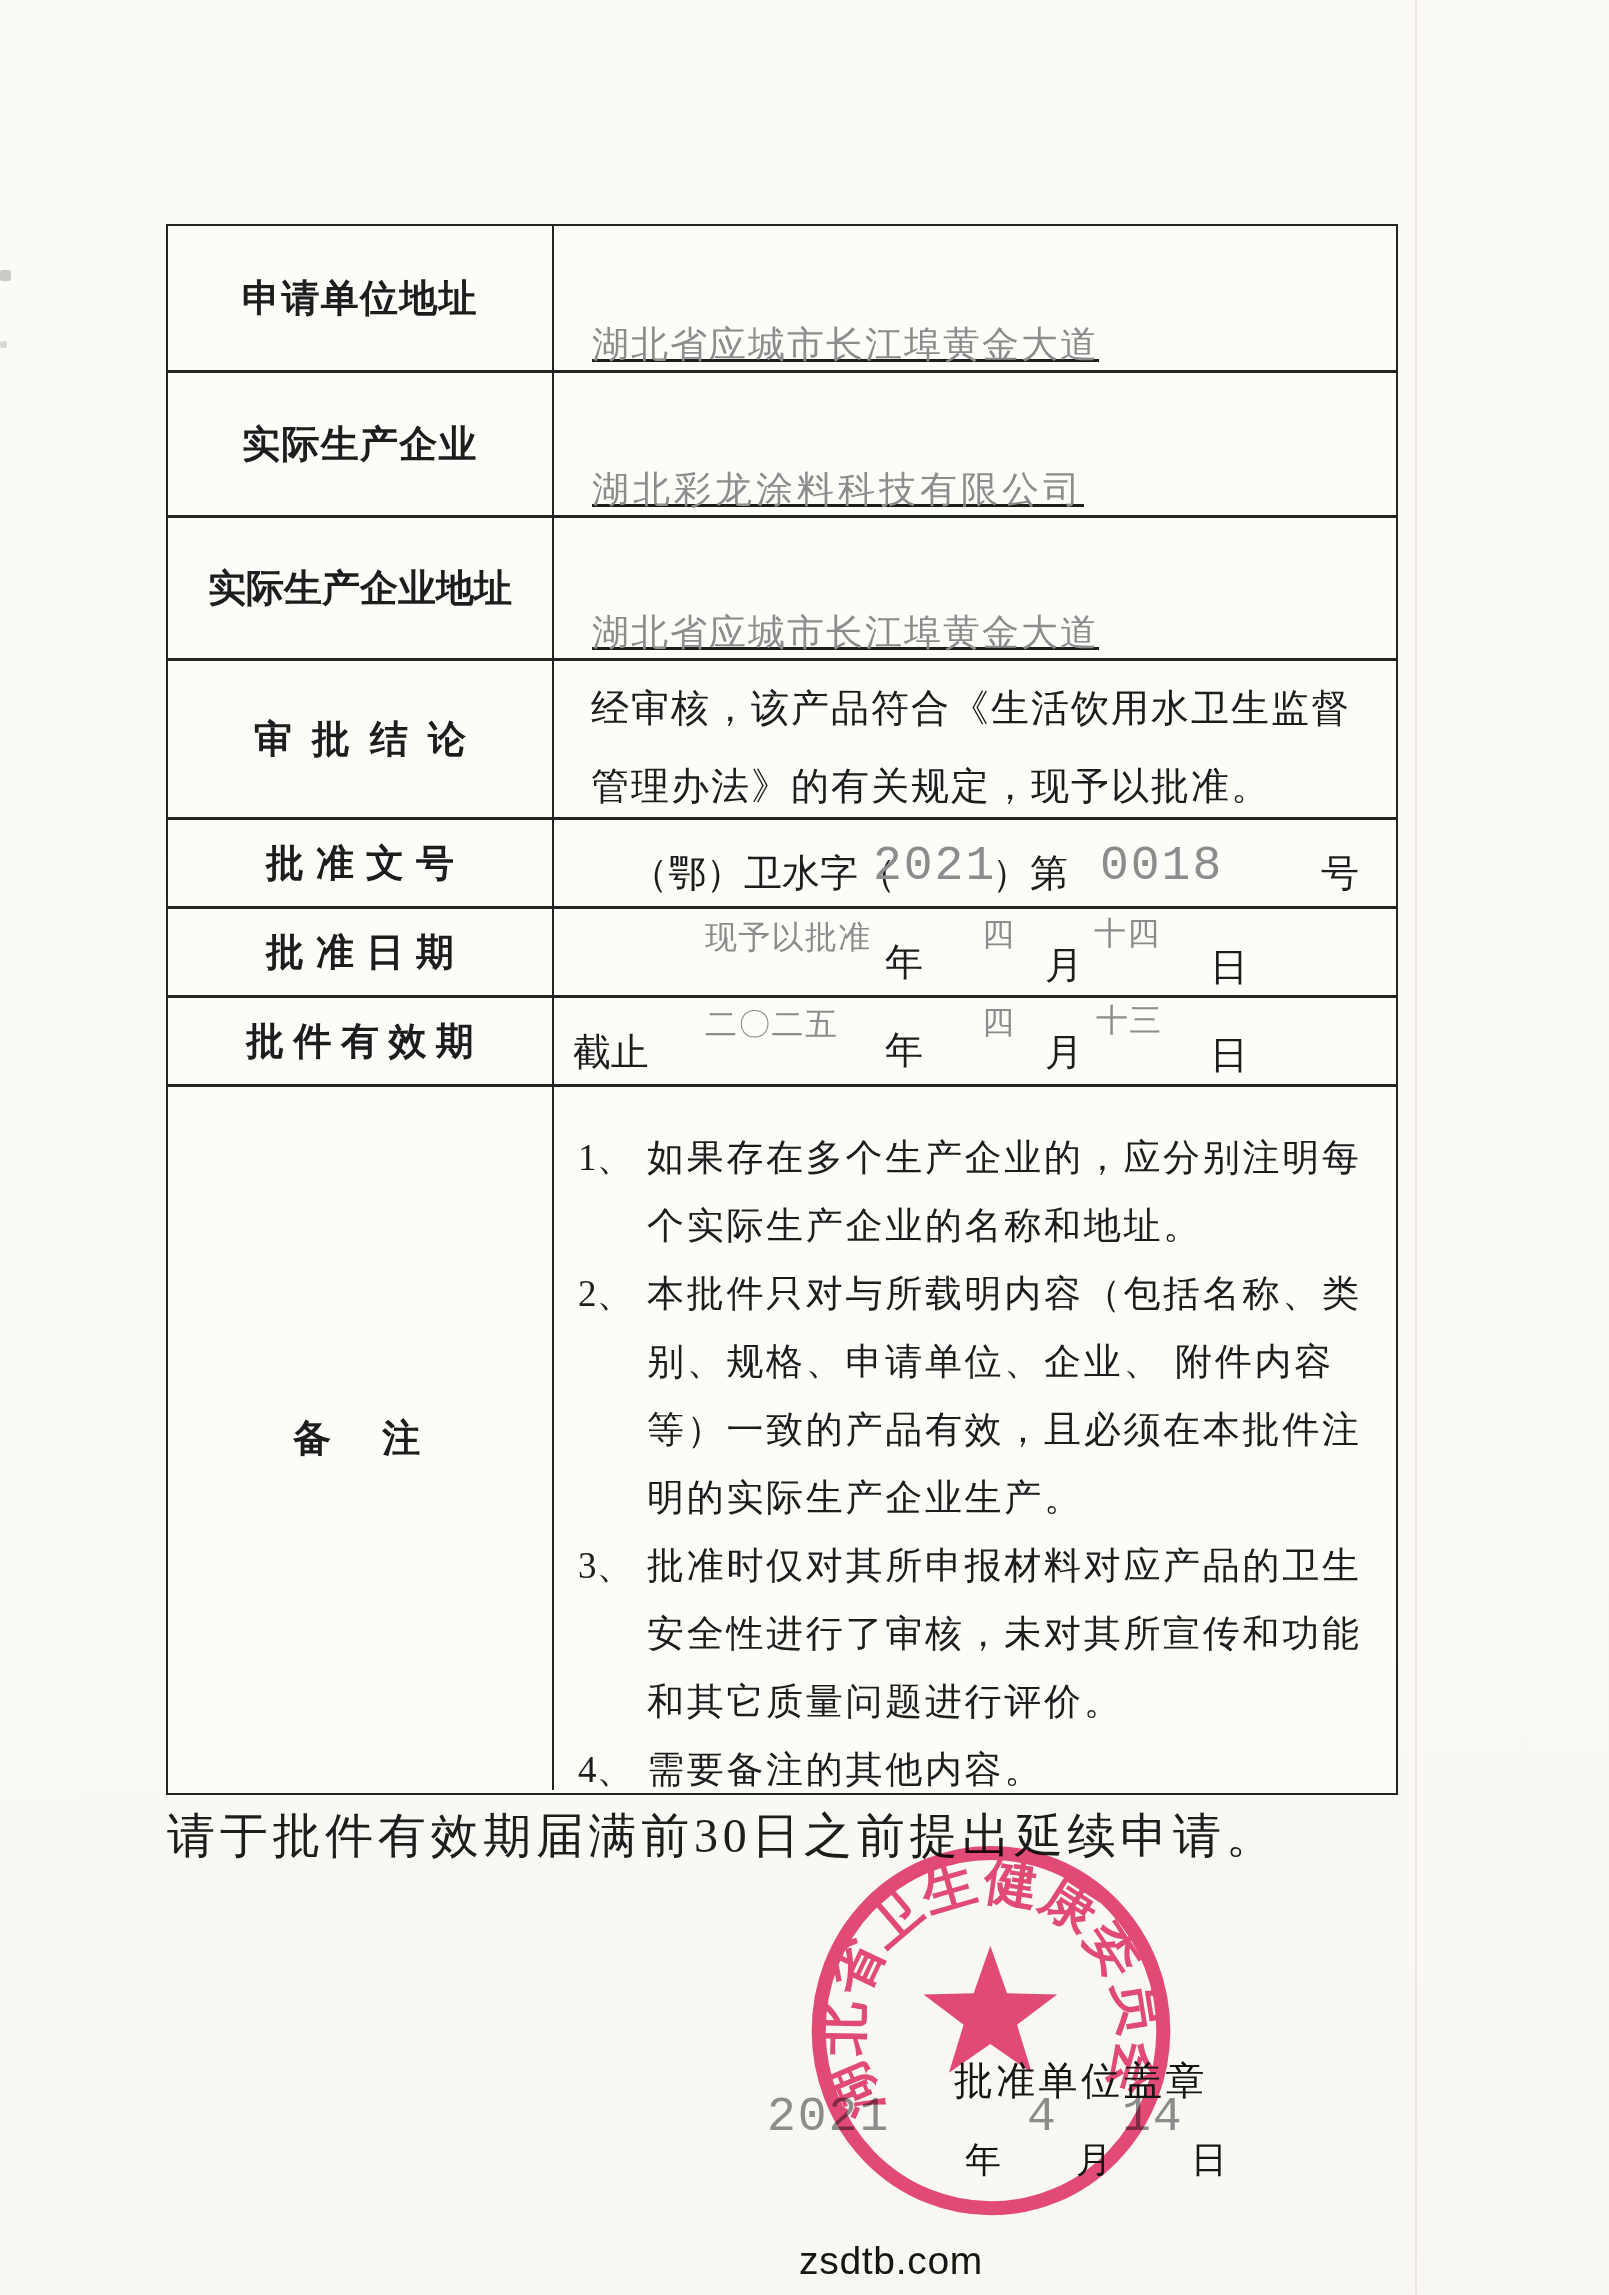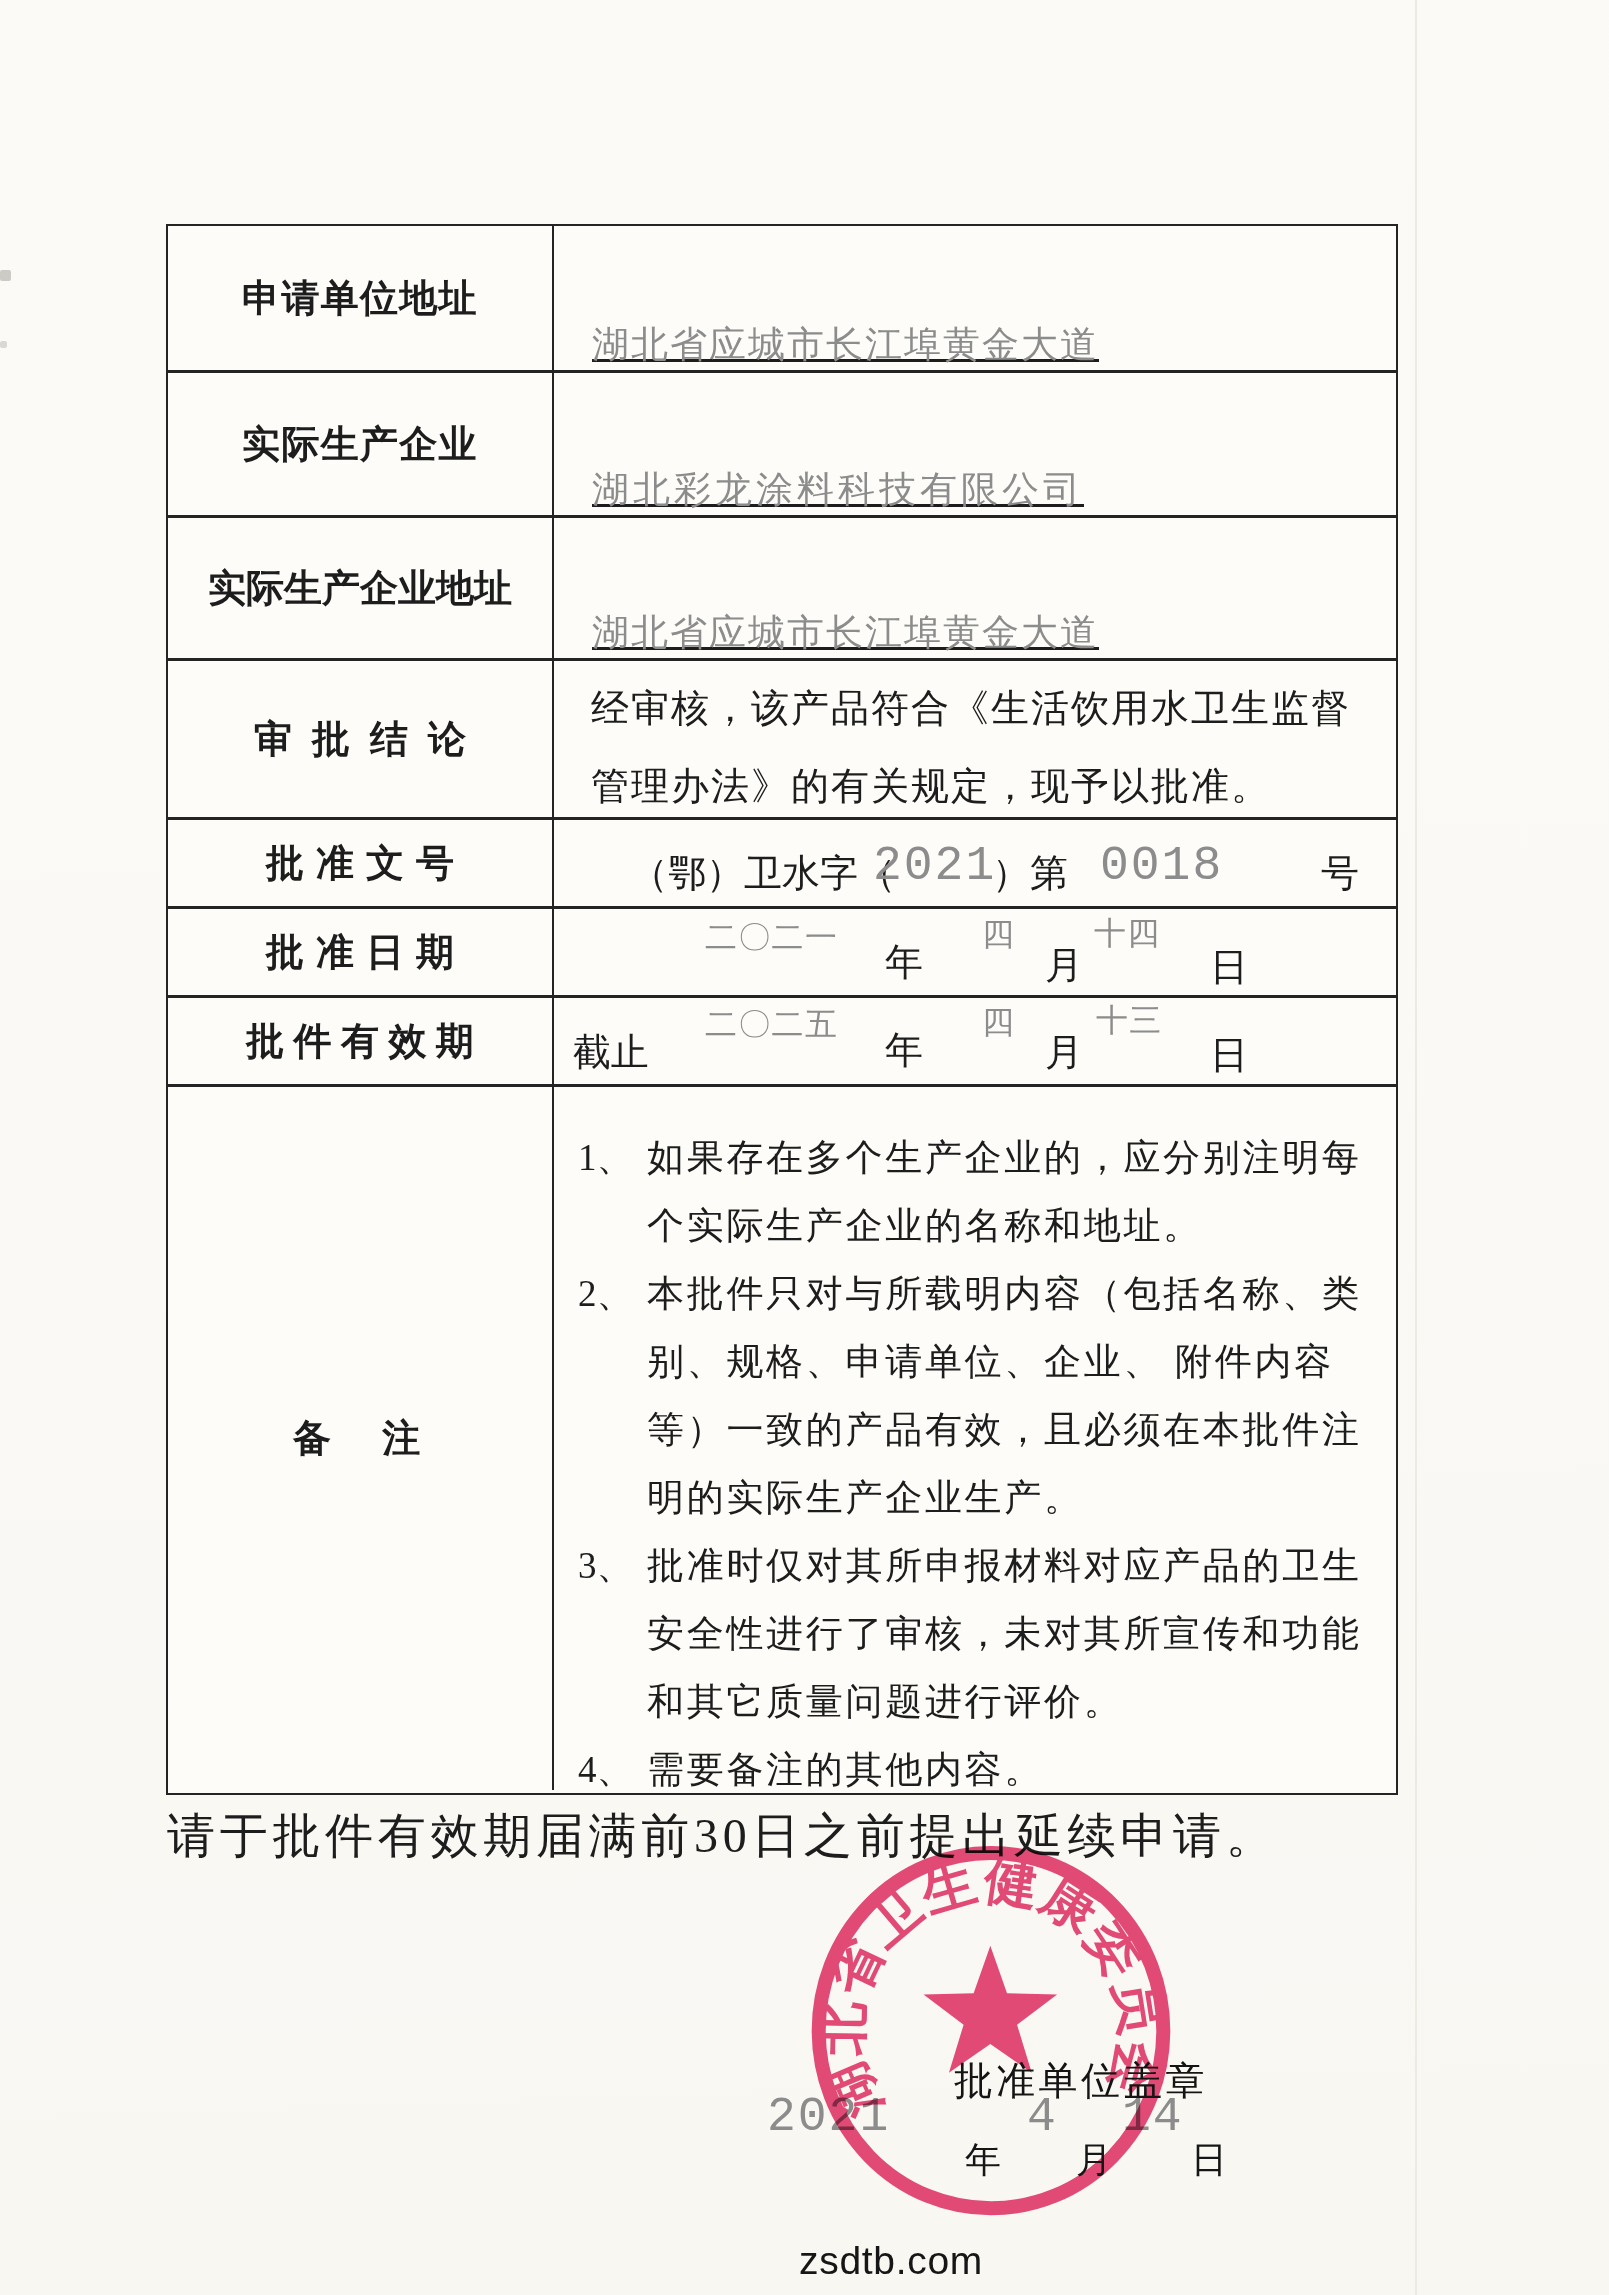--- a/index.html
+++ b/index.html
@@ -115,21 +115,21 @@
         <span class="abs gray-digits" style="left:319px;top:18.7px;">2021</span>
         <span class="abs black57" style="left:438px;top:28px;">）第</span>
         <span class="abs gray-digits" style="left:546px;top:18.7px;">0018</span>
         <span class="abs black57" style="left:767px;top:28px;">号</span>
       </div>
     </div>
 
     <div class="t-row h6">
       <div class="cell-label ls-docno">批准日期</div>
       <div class="cell-value">
-        <span class="abs gray-fill tight" style="left:151px;top:6.7px;">二〇二一</span>
+        <span class="abs gray-fill tight" style="left:151px;top:6.7px;">现予以批准</span>
         <span class="abs black-unit" style="left:331px;top:28px;">年</span>
         <span class="abs gray-fill tight" style="left:428px;top:4px;">四</span>
         <span class="abs black-unit" style="left:491px;top:31px;">月</span>
         <span class="abs gray-fill tight" style="left:540px;top:2.7px;">十四</span>
         <span class="abs black-unit" style="left:656px;top:33px;">日</span>
       </div>
     </div>
 
     <div class="t-row h7">
       <div class="cell-label ls-validity">批件有效期</div>

